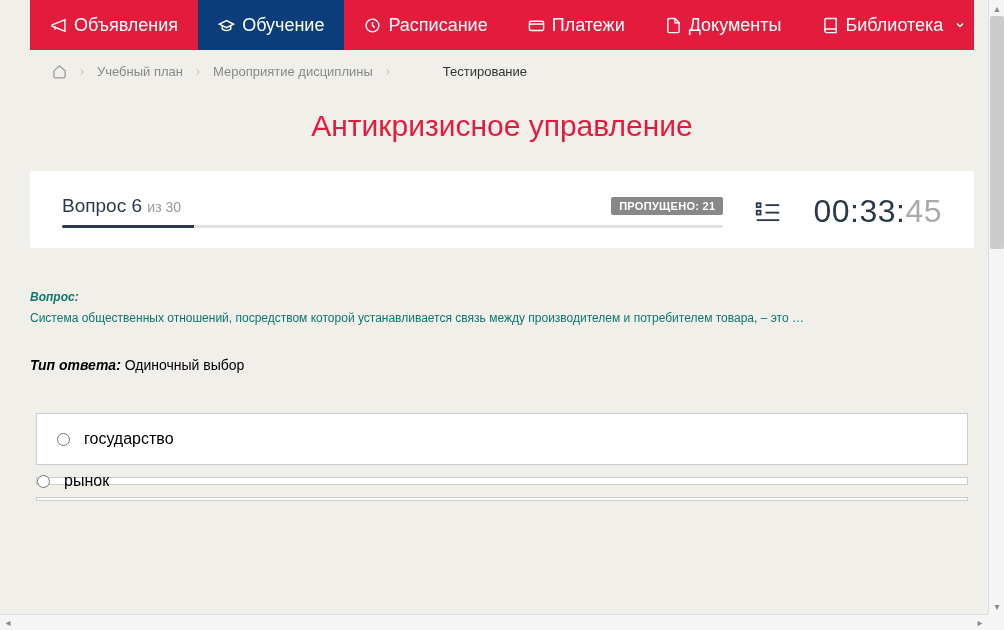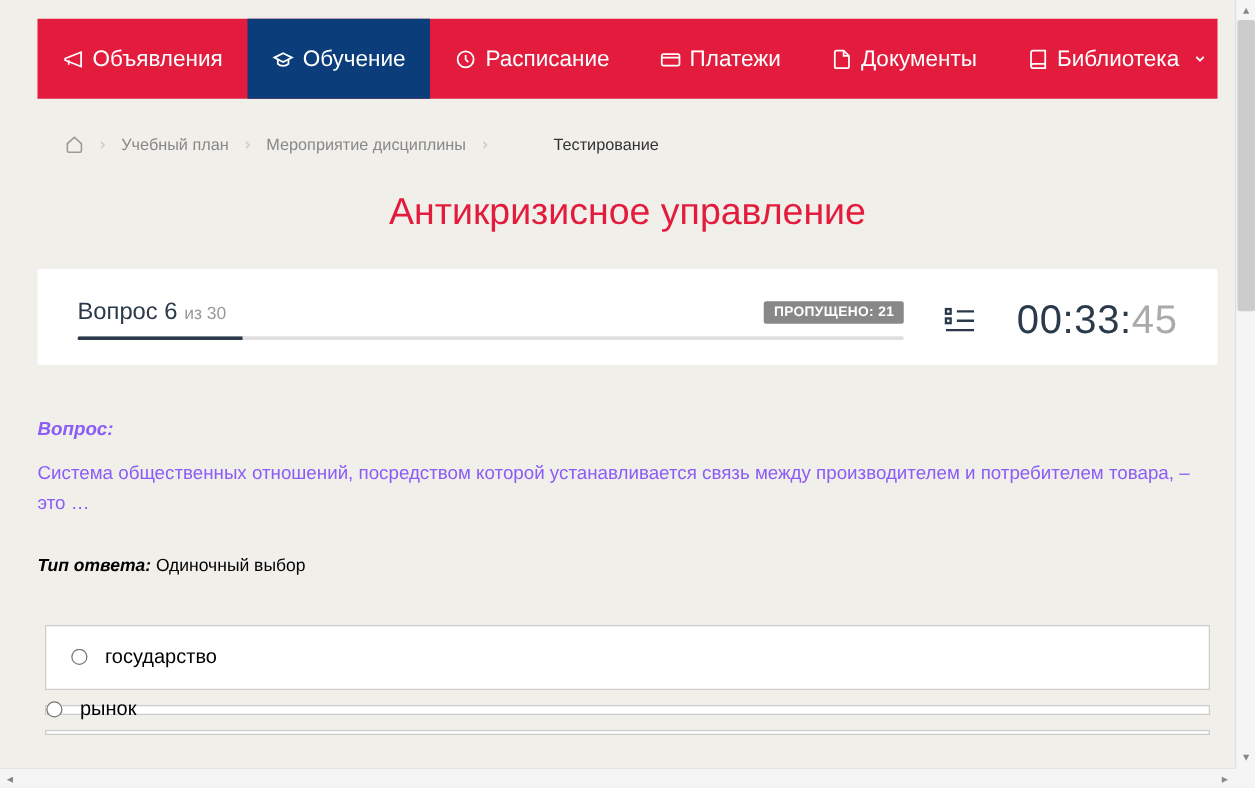--- a/index.html
+++ b/index.html
@@ -17,22 +17,22 @@
     .page {
       width: 1004px;
       min-height: 630px;
       background: #f0efea;
       padding: 0;
     }
     .navbar {
       background: #e31c3d;
       display: flex;
       align-items: stretch;
-      height: 64px;
-      margin: 15px 30px;
+      height: 50px;
+      margin: 0 30px;
     }
     .nav-item {
       display: flex;
       align-items: center;
       padding: 0 20px;
       color: #fff;
       font-size: 18px;
       font-weight: 500;
       cursor: pointer;
       gap: 7px;
@@ -144,30 +144,30 @@
       font-variant-numeric: tabular-nums;
     }
     .timer .timer-seconds {
       color: #aaa;
     }
     .content {
       padding: 40px 30px 20px;
     }
     .question-section {
       margin-bottom: 30px;
-      font-size: 15px;
+      font-size: 12px;
       line-height: 1.55;
-      color: #8b5cf6;
+      color: #0f766e;
     }
     .question-label {
       font-weight: 700;
       font-style: italic;
     }
     .question-text {
-      margin-top: 12px;
+      margin-top: 2px;
     }
     .answer-type-section {
       margin-top: 30px;
       margin-bottom: 40px;
       font-size: 14px;
     }
     .answer-type-label {
       font-weight: 700;
       font-style: italic;
     }

